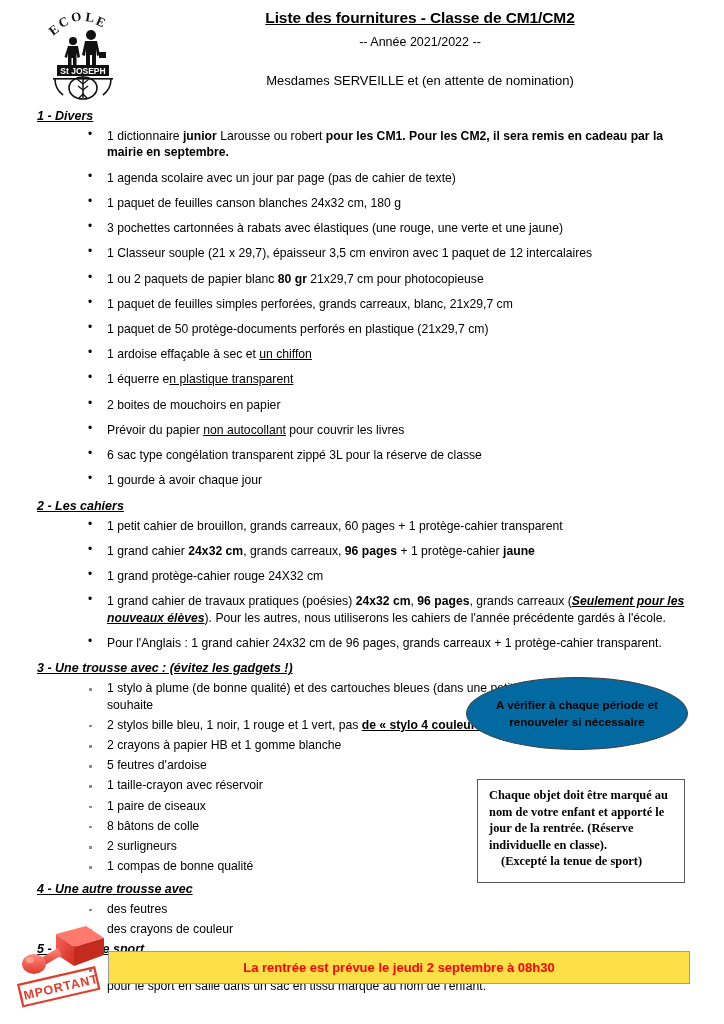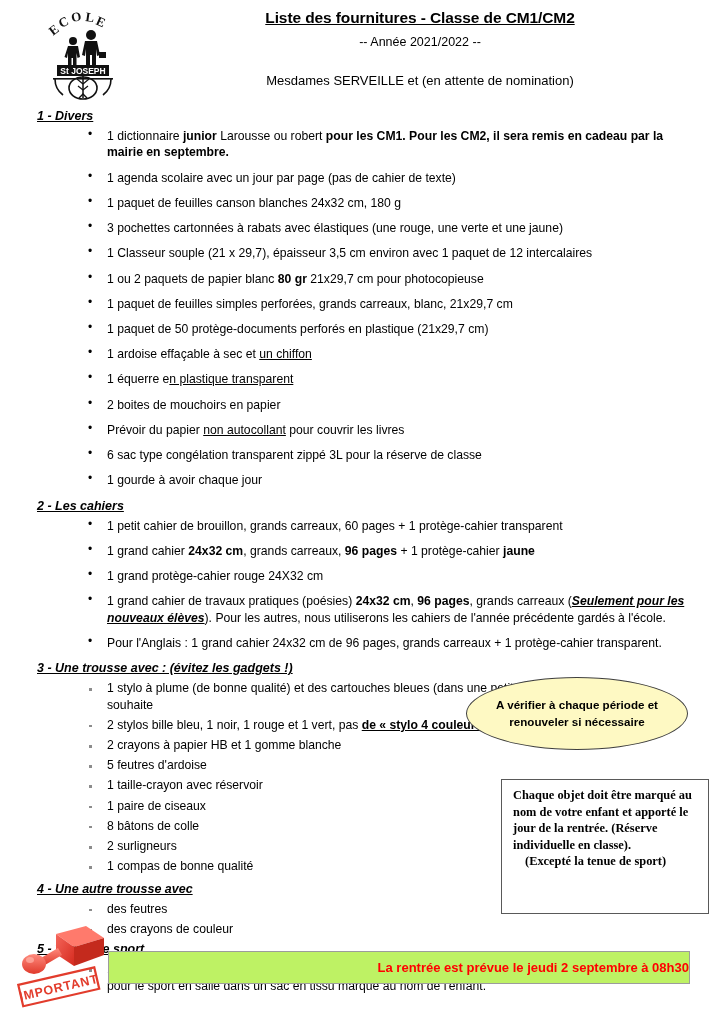--- a/index.html
+++ b/index.html
@@ -96,37 +96,37 @@
 
   b { font-weight: bold; }
   u { text-decoration: underline; }
   .biu { font-weight: bold; font-style: italic; text-decoration: underline; }
 
   
   .ellipse-callout {
     position: absolute;
     left: 466px; top: 677px;
     width: 222px; height: 73px;
-    background: #fef9c3;
+    background: #0369a1;
     border: 1.3px solid #404040;
     border-radius: 50%;
     display: flex;
     align-items: center;
     justify-content: center;
     text-align: center;
     font-size: 11.6px;
     font-weight: bold;
     line-height: 1.45;
     padding: 0 20px;
   }
 
   .box-callout {
     position: absolute;
-    left: 501px; top: 779px;
-    width: 208px; height: 135px;
+    left: 477px; top: 779px;
+    width: 208px; height: 104px;
     border: 1.2px solid #595959;
     background: #ffffff;
     padding: 7px 9px 5px 11px;
     font-family: "Liberation Serif", serif;
     font-size: 12.4px;
     font-weight: bold;
     line-height: 1.33;
   }
   .box-callout .indented { display: block; text-indent: 12px; }
 
@@ -137,24 +137,24 @@
     width: 104px; height: 96px;
   }
   .stamp svg { display: block; }
 
   
   .bottom-banner {
     position: absolute;
     left: 108px; top: 951px;
     width: 582px; height: 33px;
     border: 1.5px solid #9c9c9c;
-    background: #bef264;
+    background: #fde047;
     display: flex;
     align-items: center;
-    justify-content: flex-end;
+    justify-content: center;
   }
   .bottom-banner .txt {
     color: #ff0000;
     font-weight: bold;
     font-size: 13px;
     text-align: center;
   }
 
   .section-block { position: relative; }
 </style>

